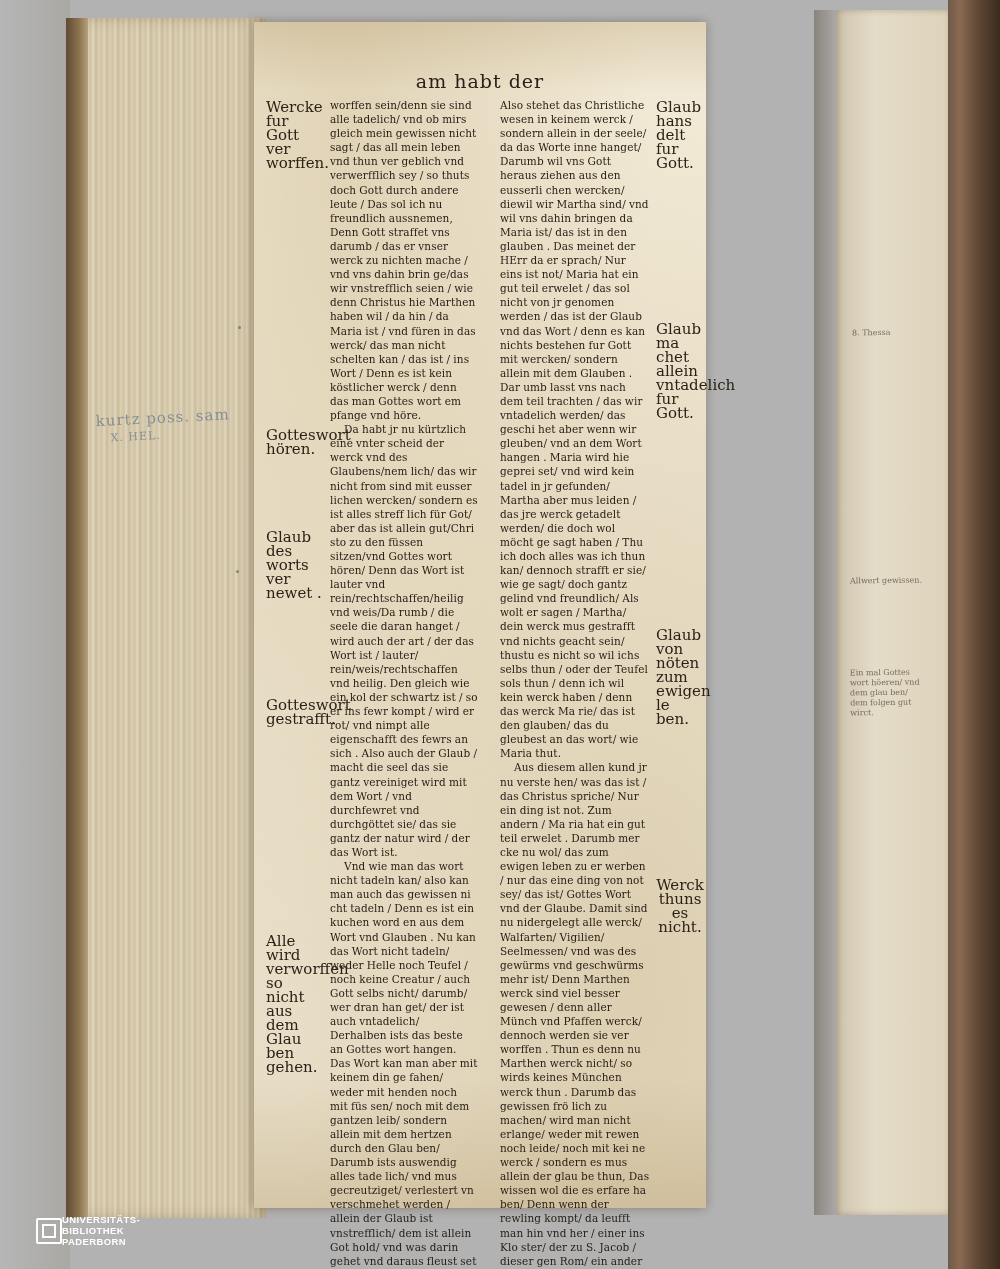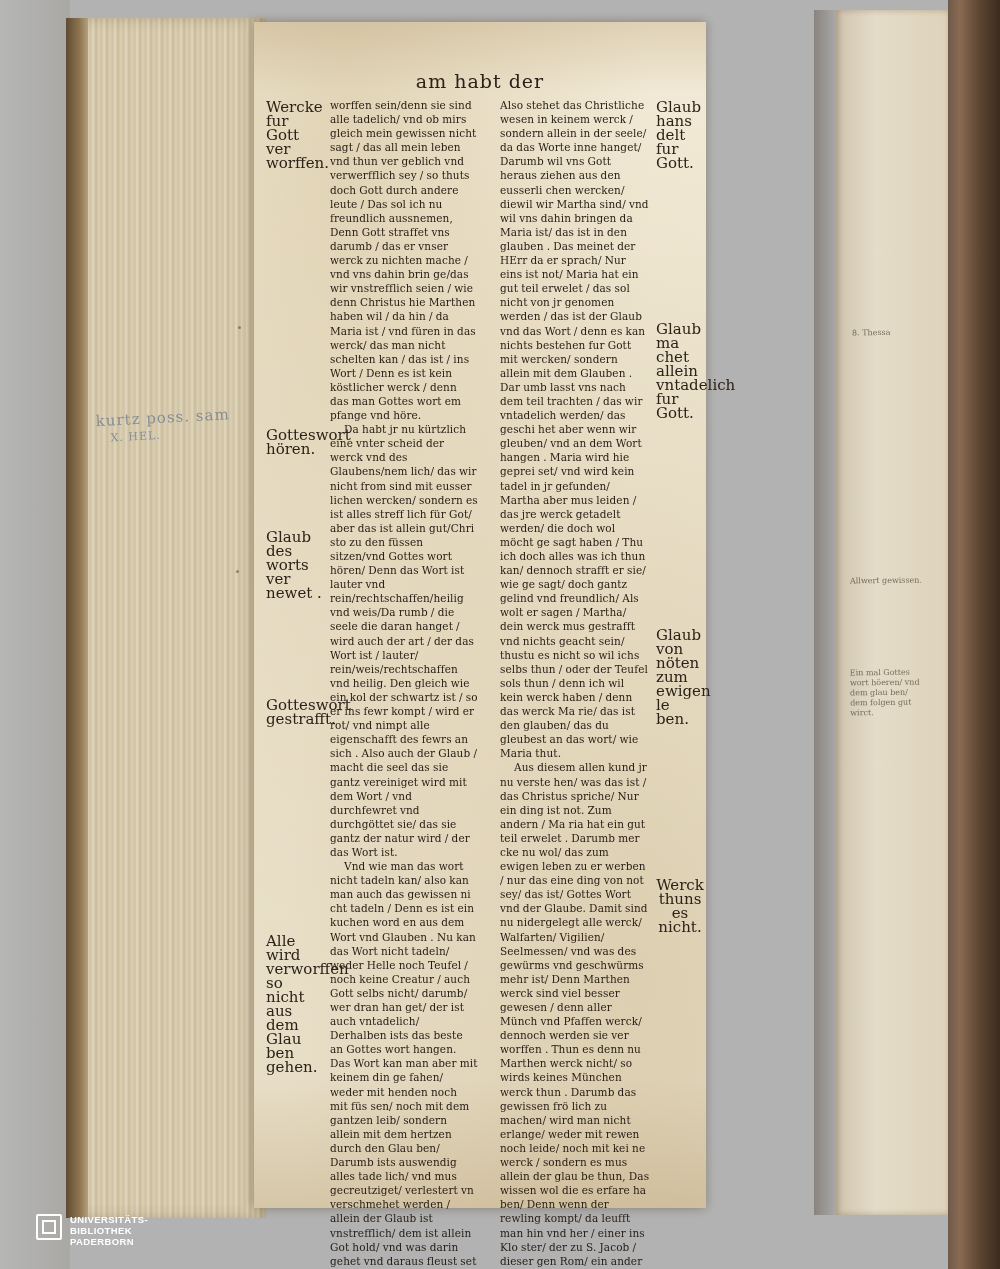--- a/index.html
+++ b/index.html
@@ -169,21 +169,21 @@
     background: #4a4a4a;
     border-radius: 50%;
     opacity: .55;
   }
 
   
   #watermark {
     position: absolute;
     left: 36px; bottom: 22px;
     display: flex;
-    gap: 8px;
+    align-items: center;
   }
   #watermark .wm-logo {
     width: 22px; height: 22px;
     border: 2px solid #ffffff;
     border-radius: 2px;
     position: relative;
     background: transparent;
   }
   #watermark .wm-logo::before {
     content: "";

